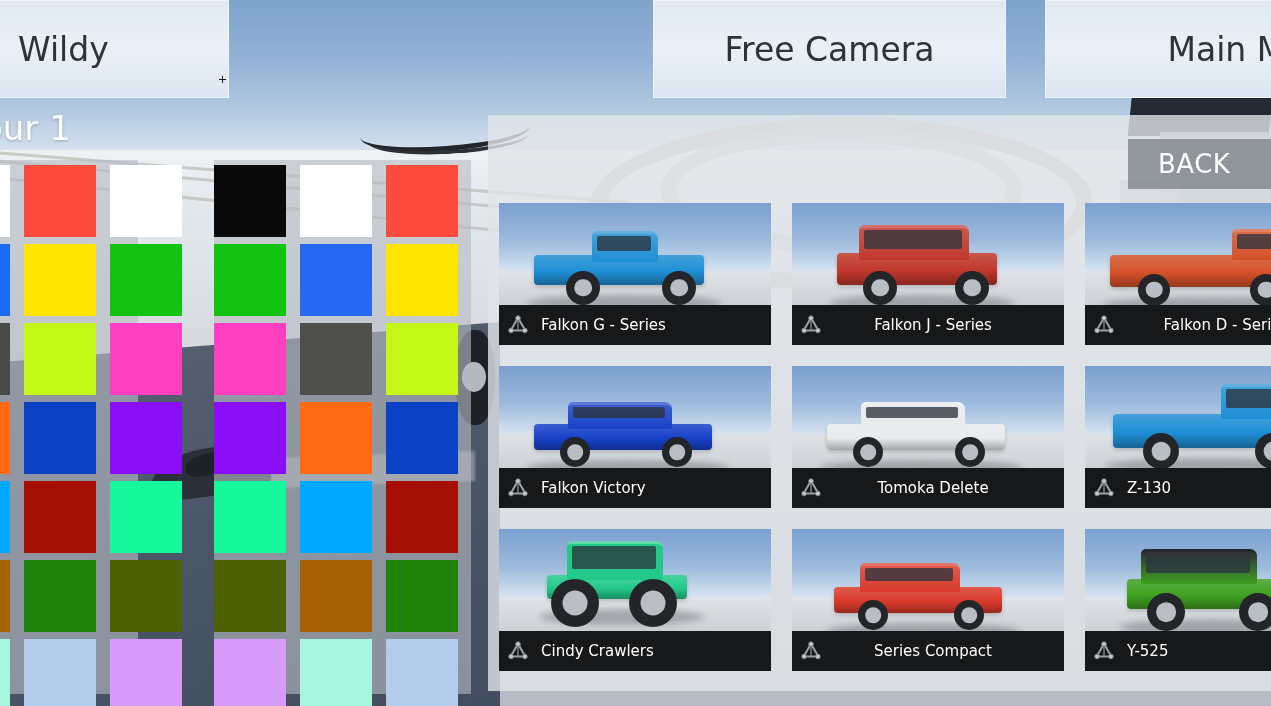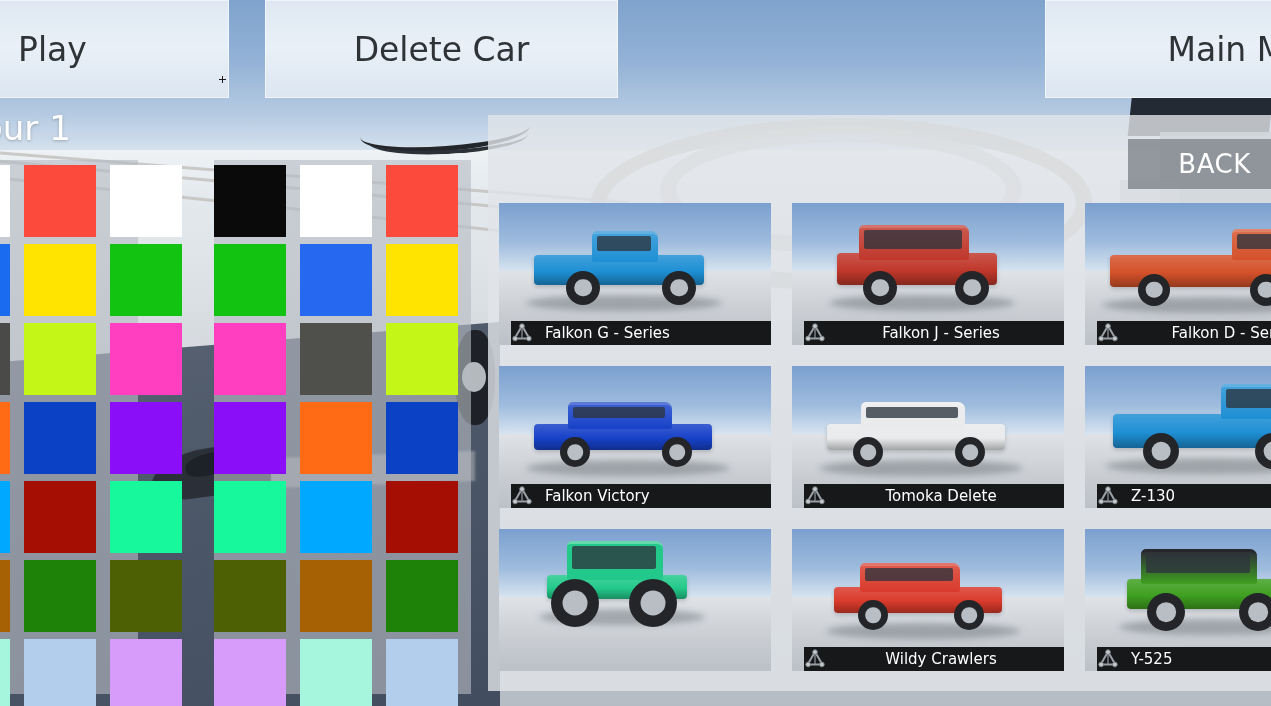--- a/index.html
+++ b/index.html
@@ -89,36 +89,36 @@
       grid-auto-rows:72px;column-gap:14px;row-gap:7px;}
   #grid1{left:-62px;top:165px;}
   #grid2{left:214px;top:165px;}
   .swatch{width:72px;height:72px;cursor:pointer;}
 
   
   #car-panel{position:absolute;left:488px;top:115px;width:783px;height:576px;
       background:rgba(225,229,233,.80);}
   #back-btn{position:absolute;left:1128px;top:139px;width:143px;height:50px;
       background:rgba(128,134,140,.82);
-      display:flex;align-items:center;justify-content:center;
+      display:flex;align-items:center;justify-content:flex-start;
       color:#fff;font-size:26px;letter-spacing:.5px;box-sizing:border-box;padding-left:30px;}
 
   #car-grid{position:absolute;left:499px;top:203px;width:772px;
       display:grid;grid-template-columns:272px 272px 272px;column-gap:21px;row-gap:21px;}
   .car-card{width:272px;height:142px;position:relative;overflow:hidden;
       background:#cfd4d9;cursor:pointer;}
   .car-thumb{position:absolute;left:0;top:0;width:272px;height:142px;overflow:hidden;}
   .thumb-sky{position:absolute;left:0;top:0;width:272px;height:70px;
       background:linear-gradient(to bottom,#7ba0cf 0%,#9dbbdd 55%,#dbe6f1 100%);}
   .thumb-ground{position:absolute;left:0;top:68px;width:272px;height:74px;
       background:linear-gradient(to bottom,#dfe3e7 0%,#c8ccd1 60%,#bcc1c7 100%);}
   .veh{position:absolute;}
   .shadow{position:absolute;background:rgba(60,64,70,.32);border-radius:50%;filter:blur(3px);}
-  .car-label{position:absolute;left:12px;bottom:0;width:272px;height:24px;
-      background:#17181a;display:flex;align-items:center;box-sizing:border-box;}
+  .car-label{position:absolute;left:0;bottom:0;width:272px;height:40px;
+      background:#17181a;display:flex;align-items:center;box-sizing:border-box;padding-left:8px;}
   .mesh-icon{width:22px;height:22px;flex:0 0 22px;margin-right:6px;position:relative;}
   .car-name{color:#ffffff;font-size:15px;font-family:"DejaVu Sans", sans-serif;
       white-space:nowrap;}
   .car-name.c-center{margin:16px auto;padding-right:26px;}
   .car-name.c-left{margin-left:6px;}
 
   
   .body{position:absolute;border-radius:4px;}
   .cab{position:absolute;border-radius:5px 7px 2px 2px;}
   .wheel{position:absolute;background:#232528;border-radius:50%;}
@@ -147,24 +147,24 @@
     <div class="wheelblob"></div>
     <div class="wheelrim"></div>
     <div class="arc"></div>
     <div class="arc2"></div>
     <div class="slab sl1"></div>
     <div class="slab sl2"></div>
     <div class="slab sl3"></div>
   </div>
 
   <div class="topbtn" id="btn-play">
-    <span>Play</span>
+    <span>Wildy</span>
   </div>
-  <div class="topbtn" id="btn-delete">
-    <span>Delete Car</span>
+  <div class="topbtn" id="btn-freecam">
+    <span>Free Camera</span>
   </div>
   <div class="topbtn" id="btn-mainmenu">
     <span>Main Me</span>
   </div>
   <div class="cursor"></div>
 
   <div class="col-title" id="col1-title">our 1</div>
 
   <div class="swatch-panel" id="panel1"></div>
   <div class="swatch-panel" id="panel2"></div>
@@ -399,20 +399,30 @@
             <div class="cab" style="left: 68px; top: 12px; width: 96px; height: 36px; background: linear-gradient(rgb(35, 201, 138), rgb(35, 201, 138)); border-top: 3px solid rgb(101, 217, 173);"></div>
             <div style="position: absolute; left: 73px; top: 17px; width: 84px; height: 23px; background: rgba(45, 52, 62, 0.78); border-radius: 2px;"></div>
             <div class="wheel" style="left: 52px; top: 49.84px; width: 48px; height: 48px;">
               <i></i>
             </div>
             <div class="wheel" style="left: 130px; top: 49.84px; width: 48px; height: 48px;">
               <i></i>
             </div>
           </div>
         </div>
+        <div class="car-label">
+          <span class="mesh-icon"><svg viewBox="0 0 24 24" width="22" height="22">
+              <path d="M12 4 L20 18 L4 18 Z" fill="none" stroke="#9aa0a6" stroke-width="2.2"></path>
+              <path d="M12 4 L12 18" fill="none" stroke="#8b9197" stroke-width="1.4"></path>
+              <circle cx="12" cy="4.5" r="2.6" fill="#c3c8cd" stroke="#72777c" stroke-width="1"></circle>
+              <circle cx="4.5" cy="18" r="2.6" fill="#c3c8cd" stroke="#72777c" stroke-width="1"></circle>
+              <circle cx="19.5" cy="18" r="2.6" fill="#c3c8cd" stroke="#72777c" stroke-width="1"></circle>
+            </svg></span>
+          <span class="car-name c-left">Cindy Crawlers</span>
+        </div>
       </div>
       <div class="car-card">
         <div class="car-thumb">
           <div class="thumb-sky"></div>
           <div class="thumb-ground"></div>
           <div class="veh">
             <div class="shadow" style="left: 34px; top: 94px; width: 194px; height: 16px;"></div>
             <div class="body" style="left: 42px; top: 58px; width: 168px; height: 26px; background: linear-gradient(rgb(223, 90, 77), rgb(217, 58, 43) 55%, rgb(152, 41, 30)); box-shadow: rgba(0, 0, 0, 0.18) 0px 2px 4px;"></div>
             <div class="cab" style="left: 68px; top: 34px; width: 100px; height: 26px; background: linear-gradient(rgb(223, 90, 77), rgb(217, 58, 43)); border-top: 3px solid rgb(228, 117, 107);"></div>
             <div style="position: absolute; left: 73px; top: 39px; width: 88px; height: 13px; background: rgba(45, 52, 62, 0.78); border-radius: 2px;"></div>
@@ -425,21 +435,21 @@
           </div>
         </div>
         <div class="car-label">
           <span class="mesh-icon"><svg viewBox="0 0 24 24" width="22" height="22">
               <path d="M12 4 L20 18 L4 18 Z" fill="none" stroke="#9aa0a6" stroke-width="2.2"></path>
               <path d="M12 4 L12 18" fill="none" stroke="#8b9197" stroke-width="1.4"></path>
               <circle cx="12" cy="4.5" r="2.6" fill="#c3c8cd" stroke="#72777c" stroke-width="1"></circle>
               <circle cx="4.5" cy="18" r="2.6" fill="#c3c8cd" stroke="#72777c" stroke-width="1"></circle>
               <circle cx="19.5" cy="18" r="2.6" fill="#c3c8cd" stroke="#72777c" stroke-width="1"></circle>
             </svg></span>
-          <span class="car-name c-center">Wildy Crawlers</span>
+          <span class="car-name c-center">Series Compact</span>
         </div>
       </div>
       <div class="car-card">
         <div class="car-thumb">
           <div class="thumb-sky"></div>
           <div class="thumb-ground"></div>
           <div class="veh">
             <div class="shadow" style="left: 34px; top: 90px; width: 186px; height: 16px;"></div>
             <div class="body" style="left: 42px; top: 50px; width: 160px; height: 30px; background: linear-gradient(rgb(94, 175, 69), rgb(63, 160, 33) 55%, rgb(44, 112, 23)); box-shadow: rgba(0, 0, 0, 0.18) 0px 2px 4px;"></div>
             <div class="cab" style="left: 56px; top: 20px; width: 116px; height: 32px; background: linear-gradient(rgb(46, 49, 54), rgb(63, 160, 33)); border-top: 3px solid rgb(37, 40, 44);"></div>

